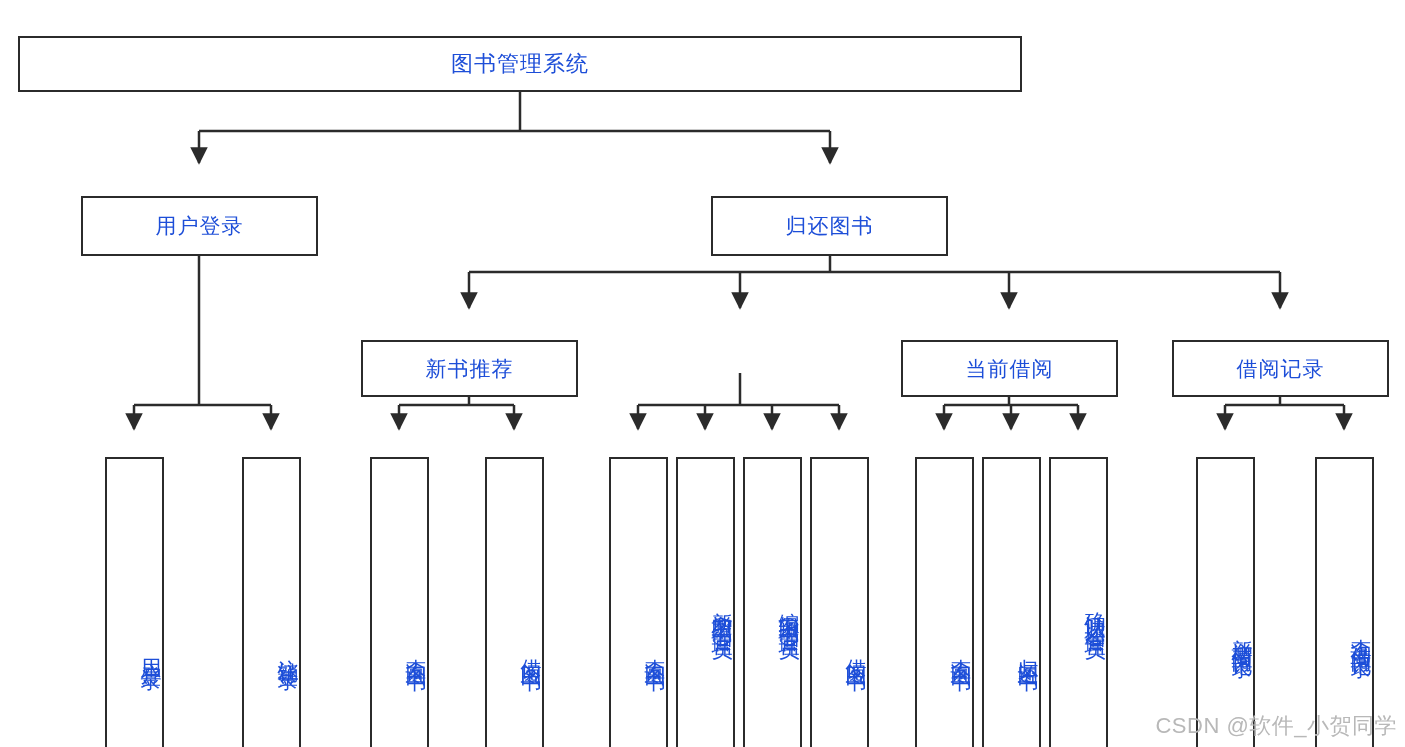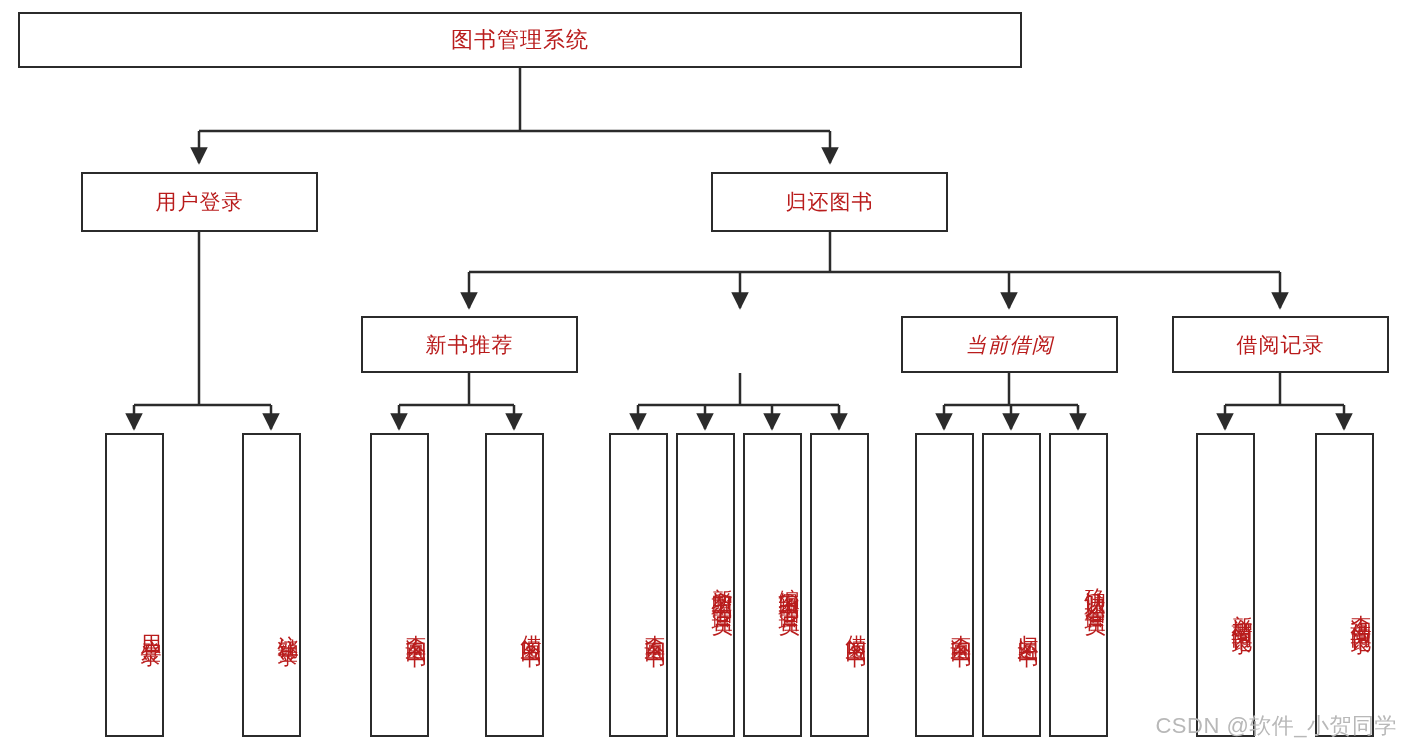--- a/index.html
+++ b/index.html
@@ -18,21 +18,22 @@
     overflow: hidden;
   }
   .node {
     position: absolute;
     box-sizing: border-box;
     border: 2px solid #2b2b2b;
     background: #ffffff;
     display: flex;
     align-items: center;
     justify-content: center;
-    color: #b91c1c;
+    color: #1d4ed8;
+    margin-top: 24px;
   }
   .node.h {
     font-size: 21px;
     letter-spacing: 1px;
   }
   .node.leaf {
     writing-mode: vertical-rl;
     text-orientation: upright;
     font-size: 21px;
     letter-spacing: 4px;
@@ -130,21 +131,21 @@
   <div class="node h" style="left:81px; top:172px; width:237px; height:60px;">
     <span>用户登录</span>
   </div>
   <div class="node h" style="left:711px; top:172px; width:237px; height:60px;">
     <span>归还图书</span>
   </div>
 
   <div class="node h" style="left:361px; top:316px; width:217px; height:57px;">
     <span>新书推荐</span>
   </div>
-  <div class="node h" style="left:901px; top:316px; width:217px; height:57px;font-style:italic;">
+  <div class="node h" style="left:901px; top:316px; width:217px; height:57px;">
     <span>当前借阅</span>
   </div>
   <div class="node h" style="left:1172px; top:316px; width:217px; height:57px;">
     <span>借阅记录</span>
   </div>
 
   <div class="node leaf" style="left:105px; top:433px; width:59px; height:304px; padding-top:82px;">
     <span class="txt">用户登录</span>
   </div>
   <div class="node leaf" style="left:242px; top:433px; width:59px; height:304px; padding-top:82px;">

